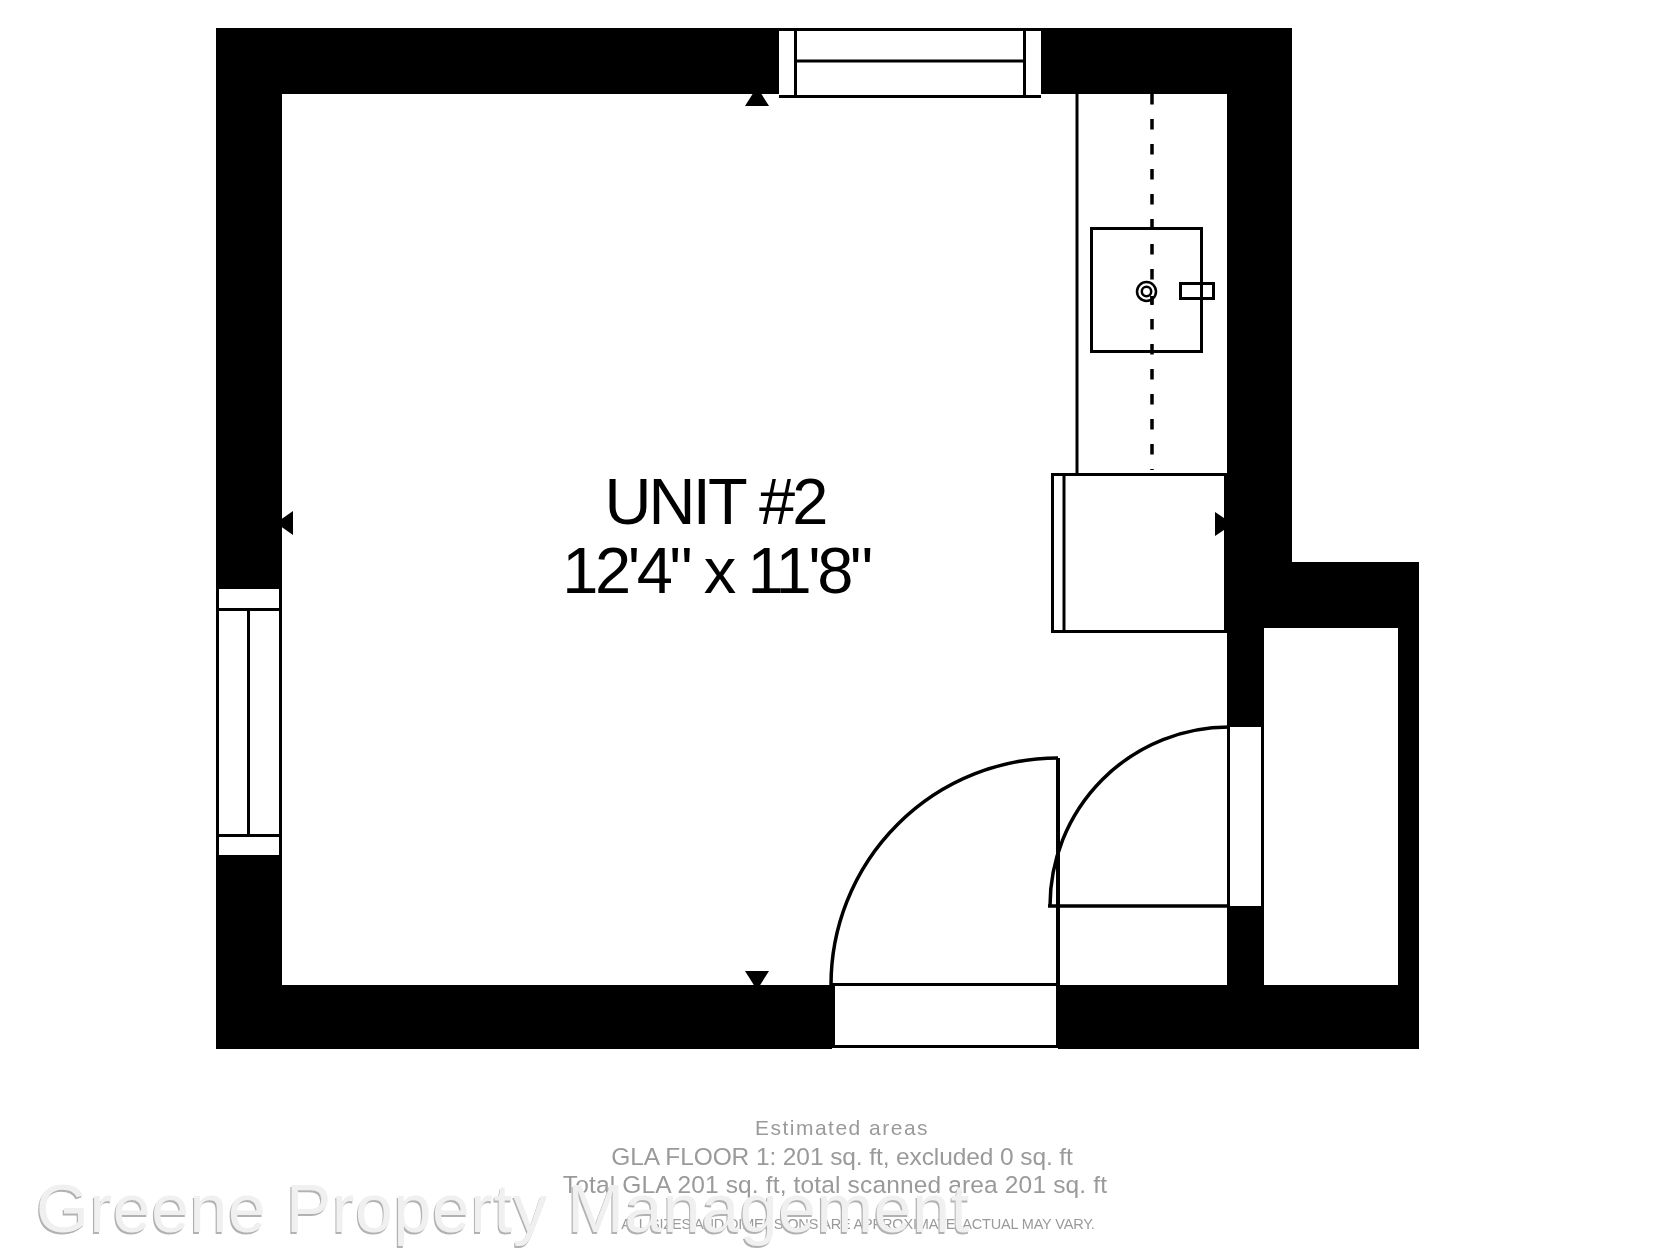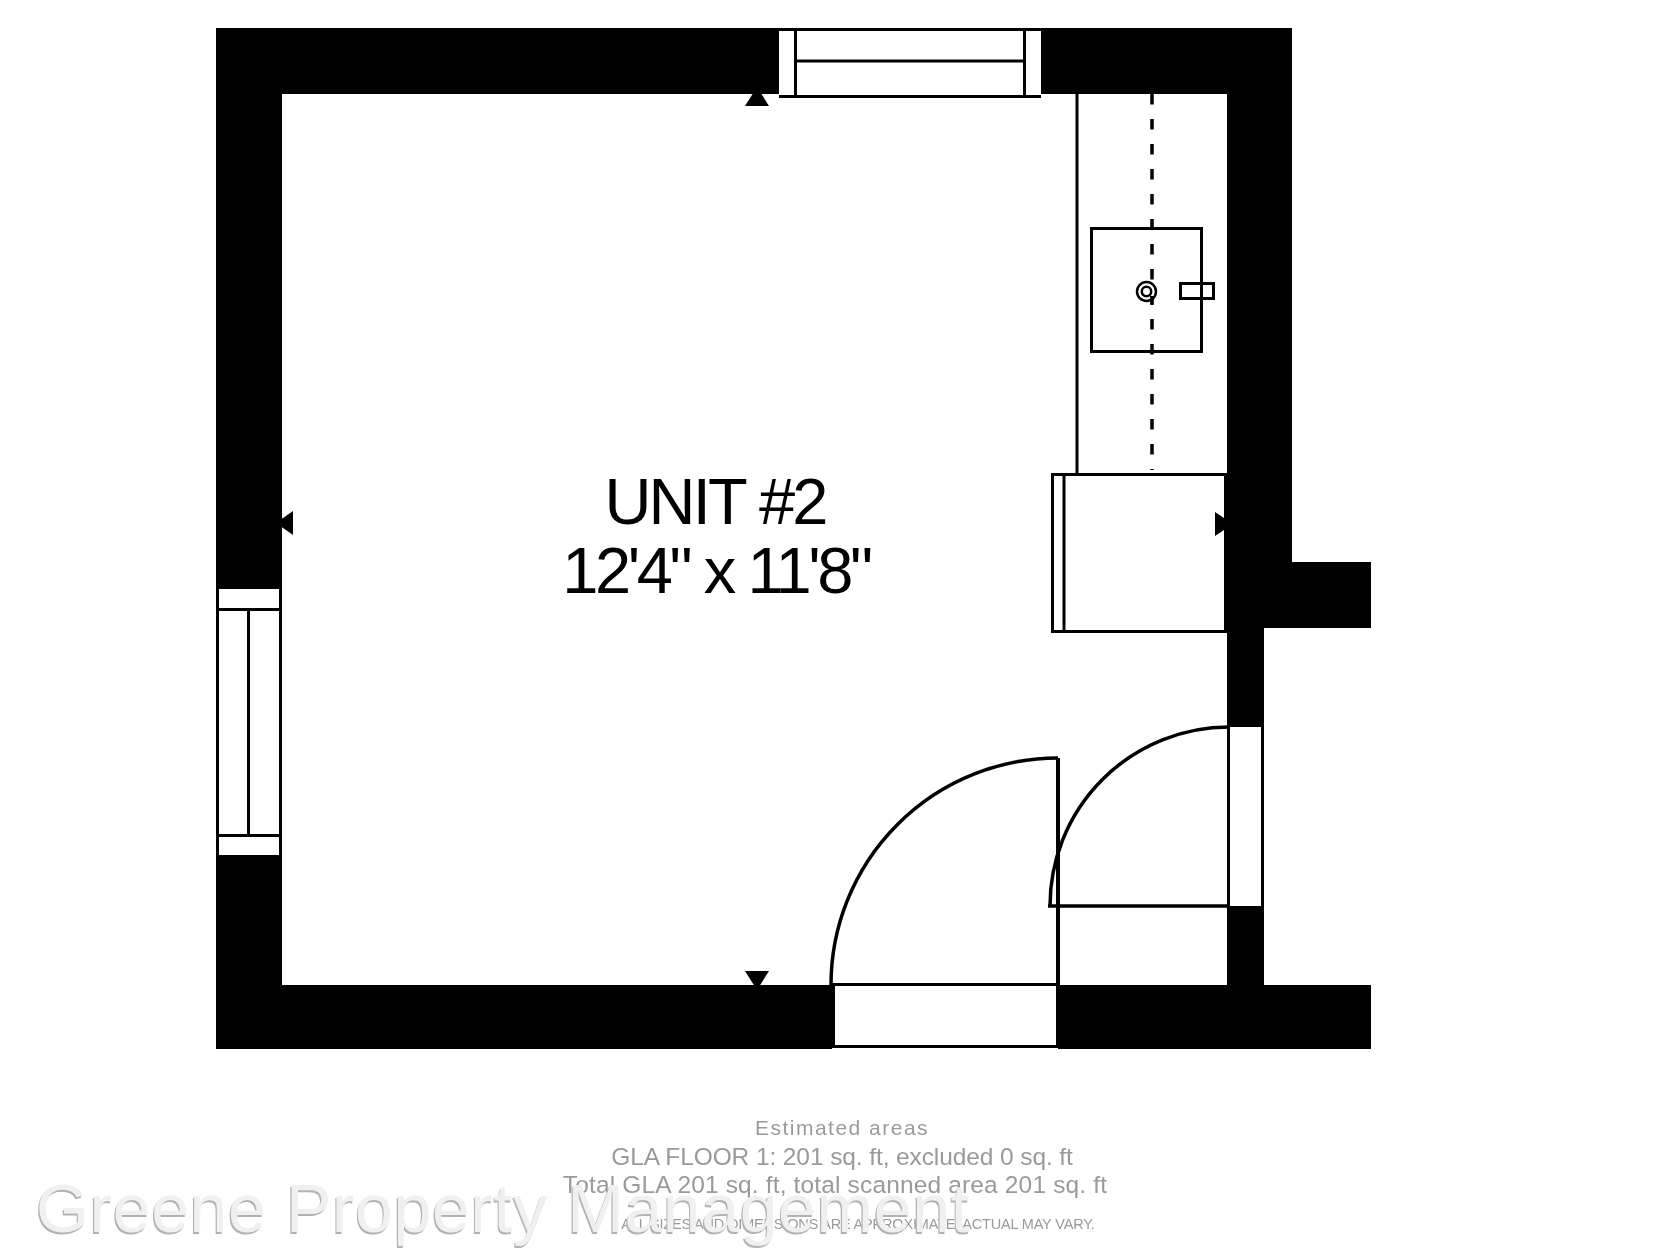--- a/index.html
+++ b/index.html
@@ -1,17 +1,17 @@
 <!DOCTYPE html>
 <html><head>
 <meta charset="utf-8">
 <style>
   html,body{margin:0;padding:0;background:#ffffff;}
   .page{position:relative;width:1371px;height:1260px;background:#fef9c3;overflow:hidden;
-        font-family:"Liberation Sans", sans-serif;}
+        font-family:"Liberation Sans", sans-serif;padding-left:48px;}
   svg{position:absolute;left:0;top:0;}
 </style>
 </head>
 <body>
 <div class="page">
 <svg width="1680" height="1260" viewBox="0 0 1680 1260">
   <rect x="0" y="0" width="1680" height="1260" fill="#ffffff"></rect>
 
   <g fill="#000000" stroke="none">
 

